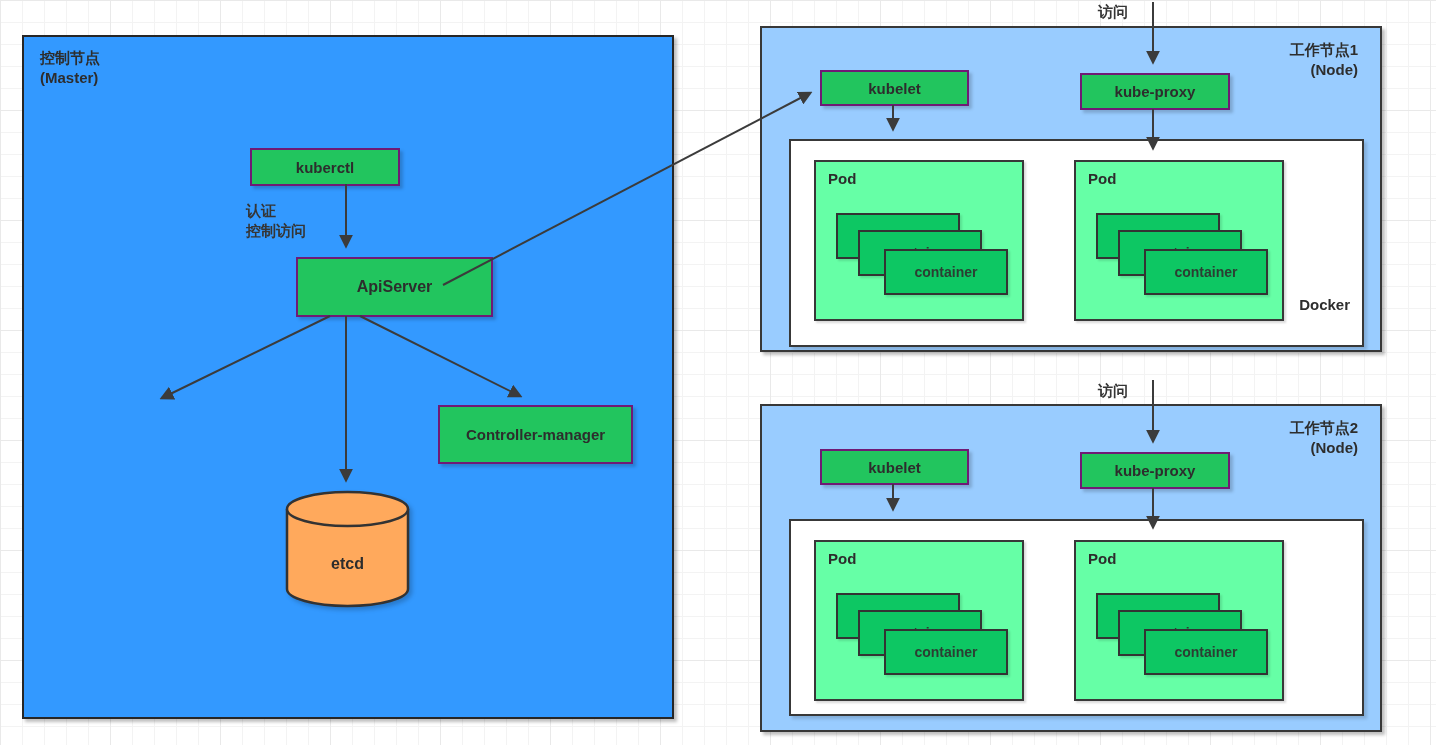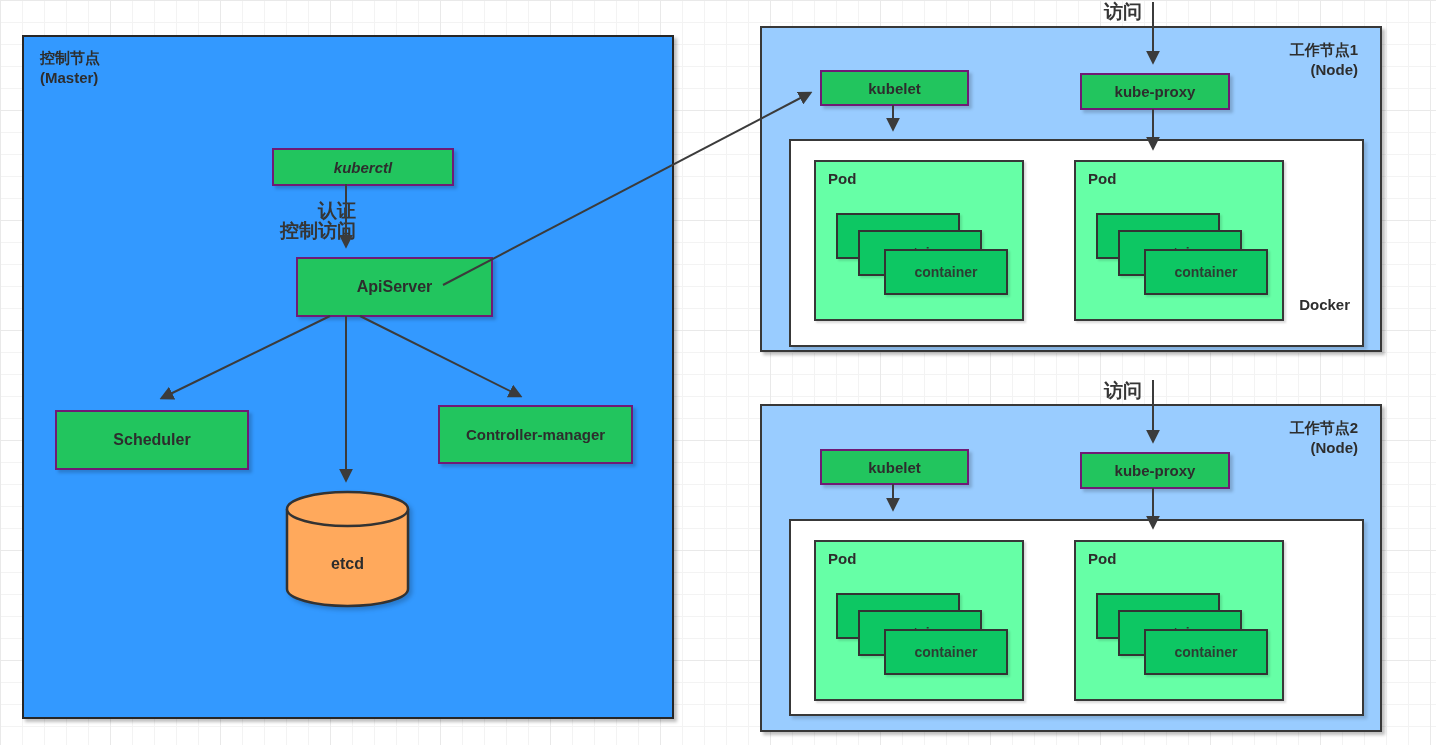--- a/index.html
+++ b/index.html
@@ -34,52 +34,49 @@
   .pod { background:#66FFA6; border:2px solid #383838; box-shadow:2px 2px 2px rgba(0,0,0,0.15); }
   .cont {
     position:absolute; box-sizing:border-box; width:124px; height:46px;
     background:#0DC763; border:2px solid #333333;
     display:flex; align-items:center; justify-content:center;
     font-size:14px; color:#2c3e33; box-shadow:2px 2px 2px rgba(0,0,0,0.12);font-weight:bold;
   }
   .corner-title { position:absolute; font-weight:700; font-size:15px; color:#2d2d2d; line-height:20px; }
   .pod-label { position:absolute; left:12px; top:8px; font-weight:700; font-size:15px; color:#2d2d2d; }
   .docker-label { position:absolute; right:12px; bottom:32px; font-weight:700; font-size:15px; color:#2d2d2d; }
-  .line-label { position:absolute; font-weight:700; font-size:19px; color:#353535; text-align:right; line-height:20px; }
+  .line-label { position:absolute; font-weight:700; font-size:15px; color:#353535; text-align:left; line-height:20px; }
   .etcd-wrap { position:absolute; filter:drop-shadow(3px 3px 2px rgba(0,0,0,0.2)); }
   .etcd-label { position:absolute; left:0; right:0; top:66px; text-align:center; font-weight:700; font-size:16px; color:#2d2d2d; }
   svg.arrows { position:absolute; left:0; top:0; z-index:60; pointer-events:none; }
 </style>
 </head>
 <body>
 
 <div class="canvas">
 
   <div class="abs box master" style="left:22px; top:35px; width:652px; height:684px;padding-left:40px;">
     <div class="corner-title" style="left:16px; top:11px;">
       <div>控制节点</div>
       <div>(Master)</div>
     </div>
 
-    <div class="box" style="left:248px; top:111px; width:182px; height:38px;font-style:italic;">
+    <div class="box" style="left:226px; top:111px; width:150px; height:38px;">
       <span>kuberctl</span>
     </div>
 
     <div class="line-label" style="left:222px; top:164px; width:110px;">
       <div>认证</div>
       <div>控制访问</div>
     </div>
 
     <div class="box" style="left:224px; top:220px; width:197px; height:60px; font-size:16px;margin-left:48px;">
       <span>ApiServer</span>
     </div>
 
-    <div class="box" style="left:31px; top:373px; width:194px; height:60px; font-size:16px;">
-      <span>Scheduler</span>
-    </div>
 
     <div class="box" style="left:414px; top:368px; width:195px; height:59px;">
       <span>Controller-manager</span>
     </div>
 
     <div class="etcd-wrap" style="left:261px; top:452px; width:125px; height:120px;">
       <svg width="125" height="120" viewBox="0 0 125 120">
         <path d="M2 20 L2 100 A60.5 17 0 0 0 123 100 L123 20" fill="#FFA95C" stroke="#333333" stroke-width="2.5"></path>
         <ellipse cx="62.5" cy="20" rx="60.5" ry="17" fill="#FFA95C" stroke="#333333" stroke-width="2.5"></ellipse>
       </svg>

